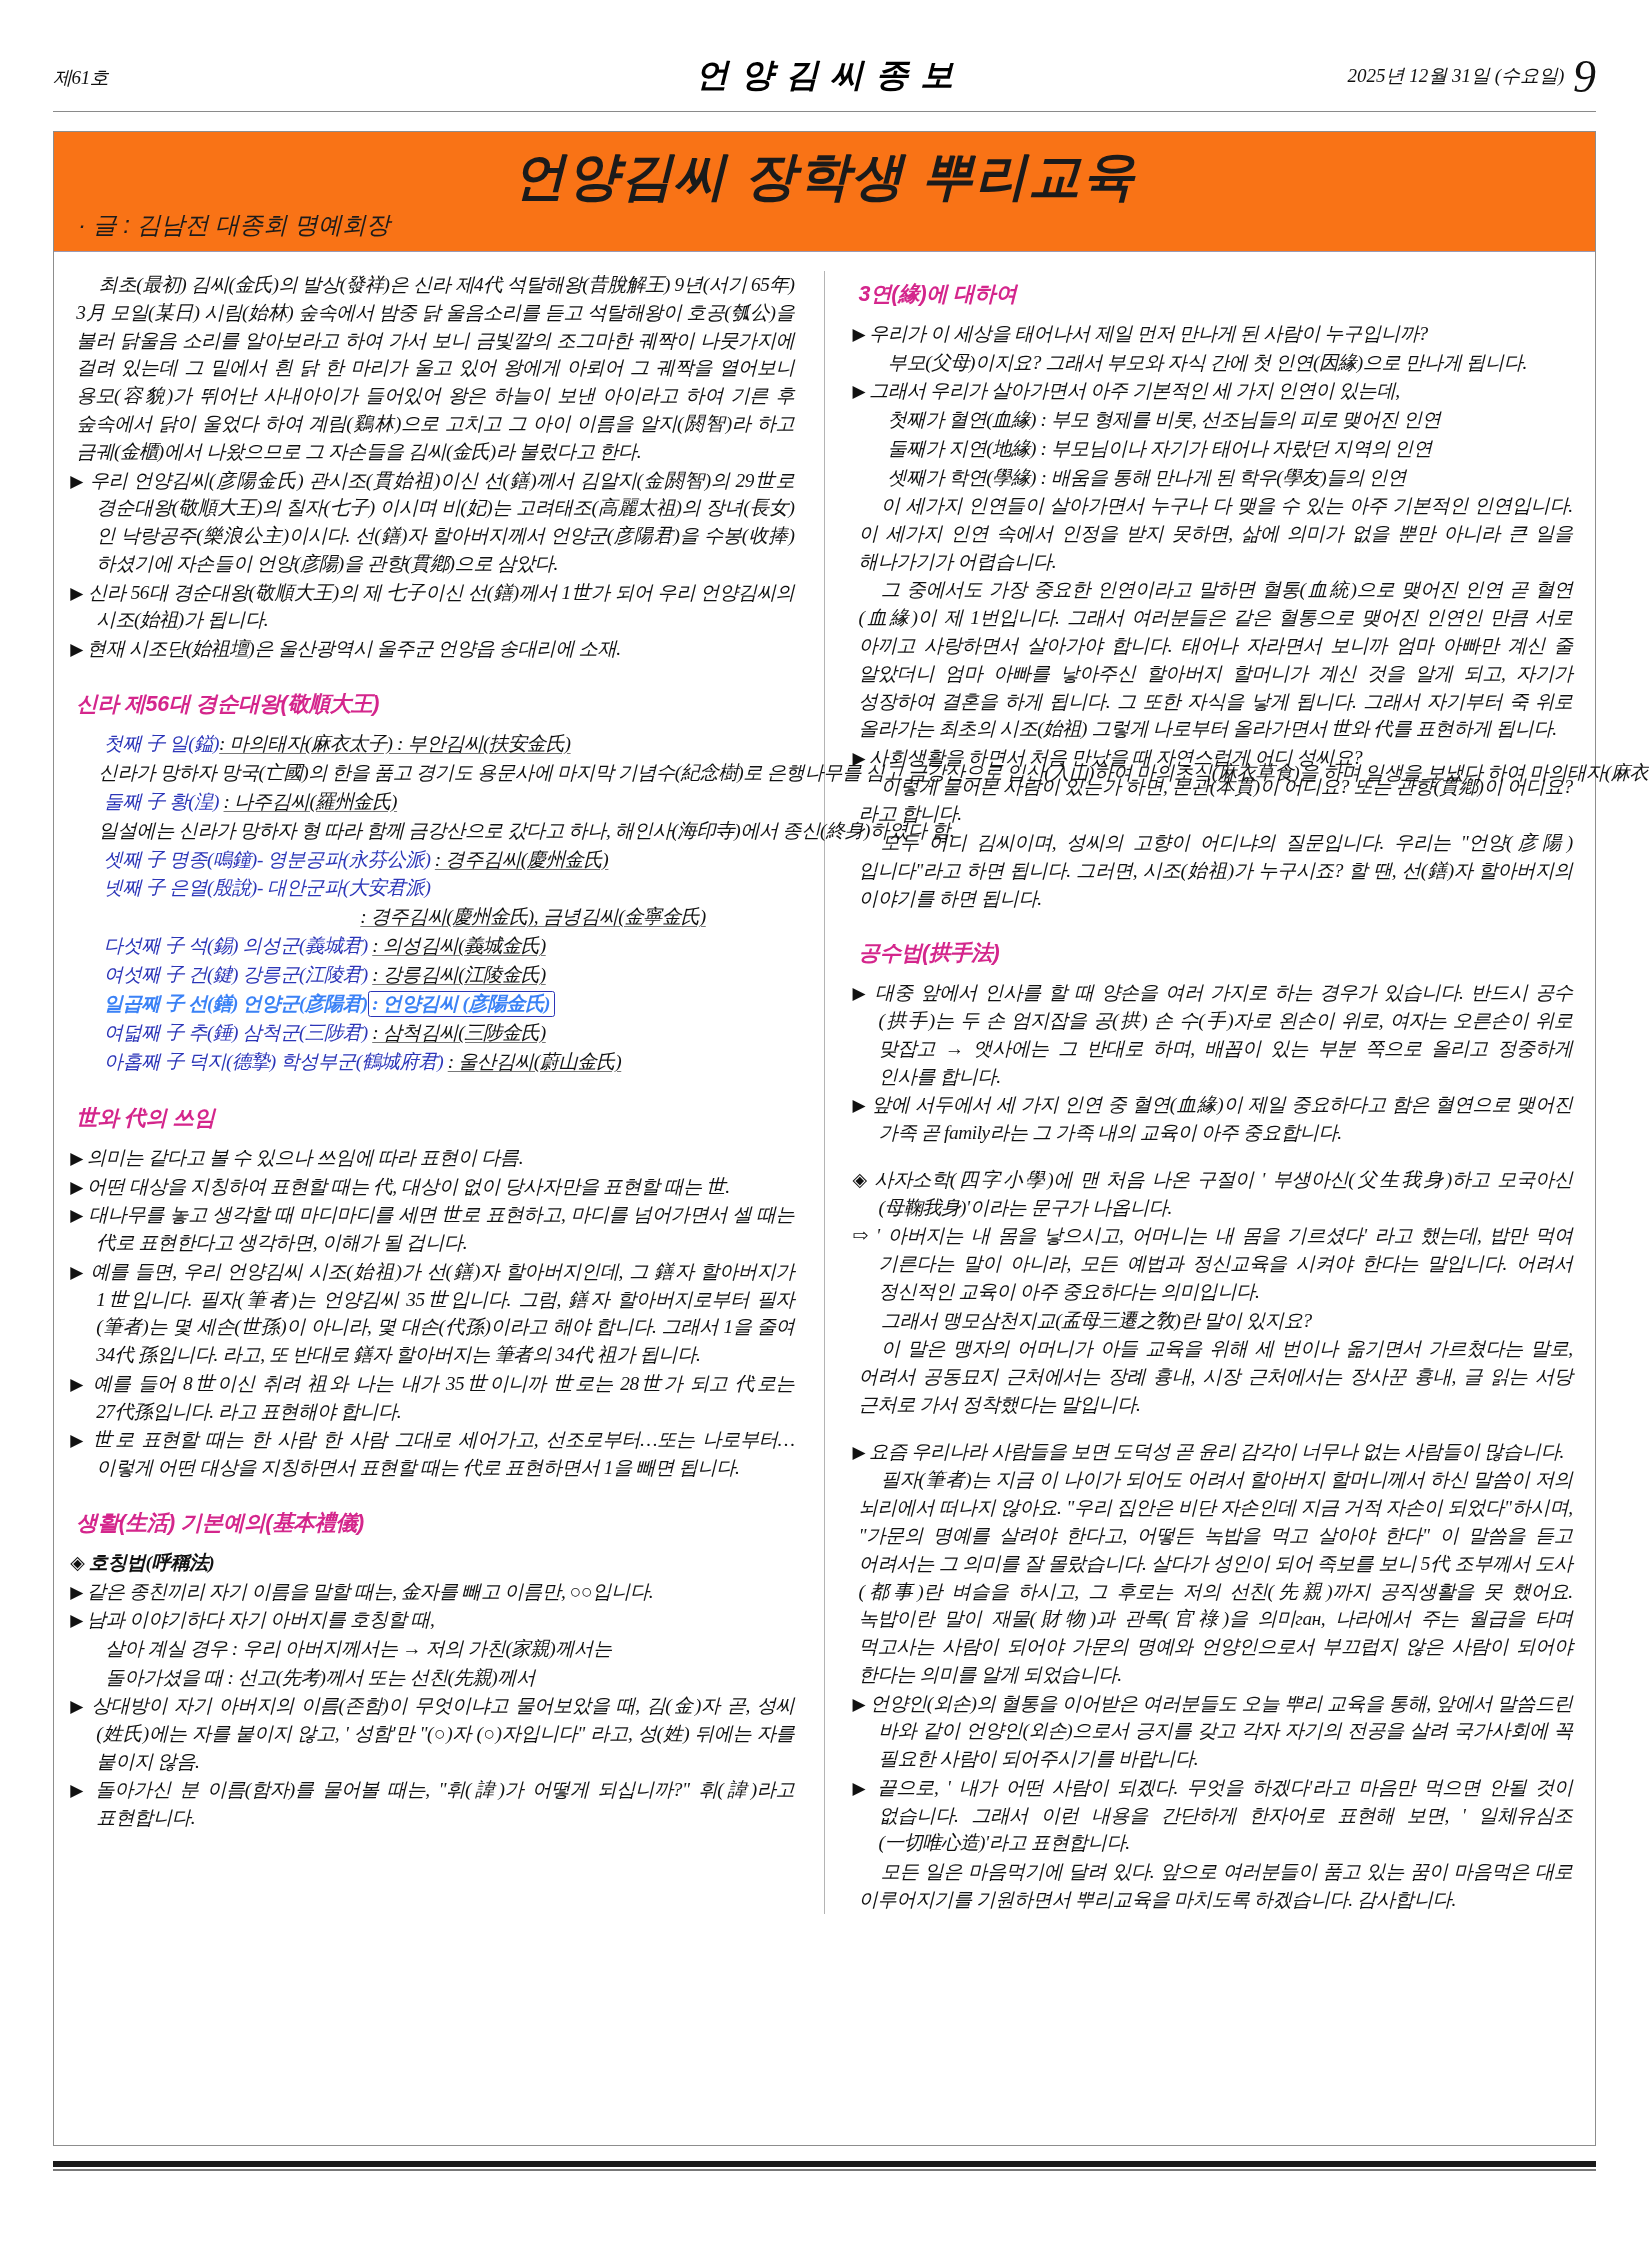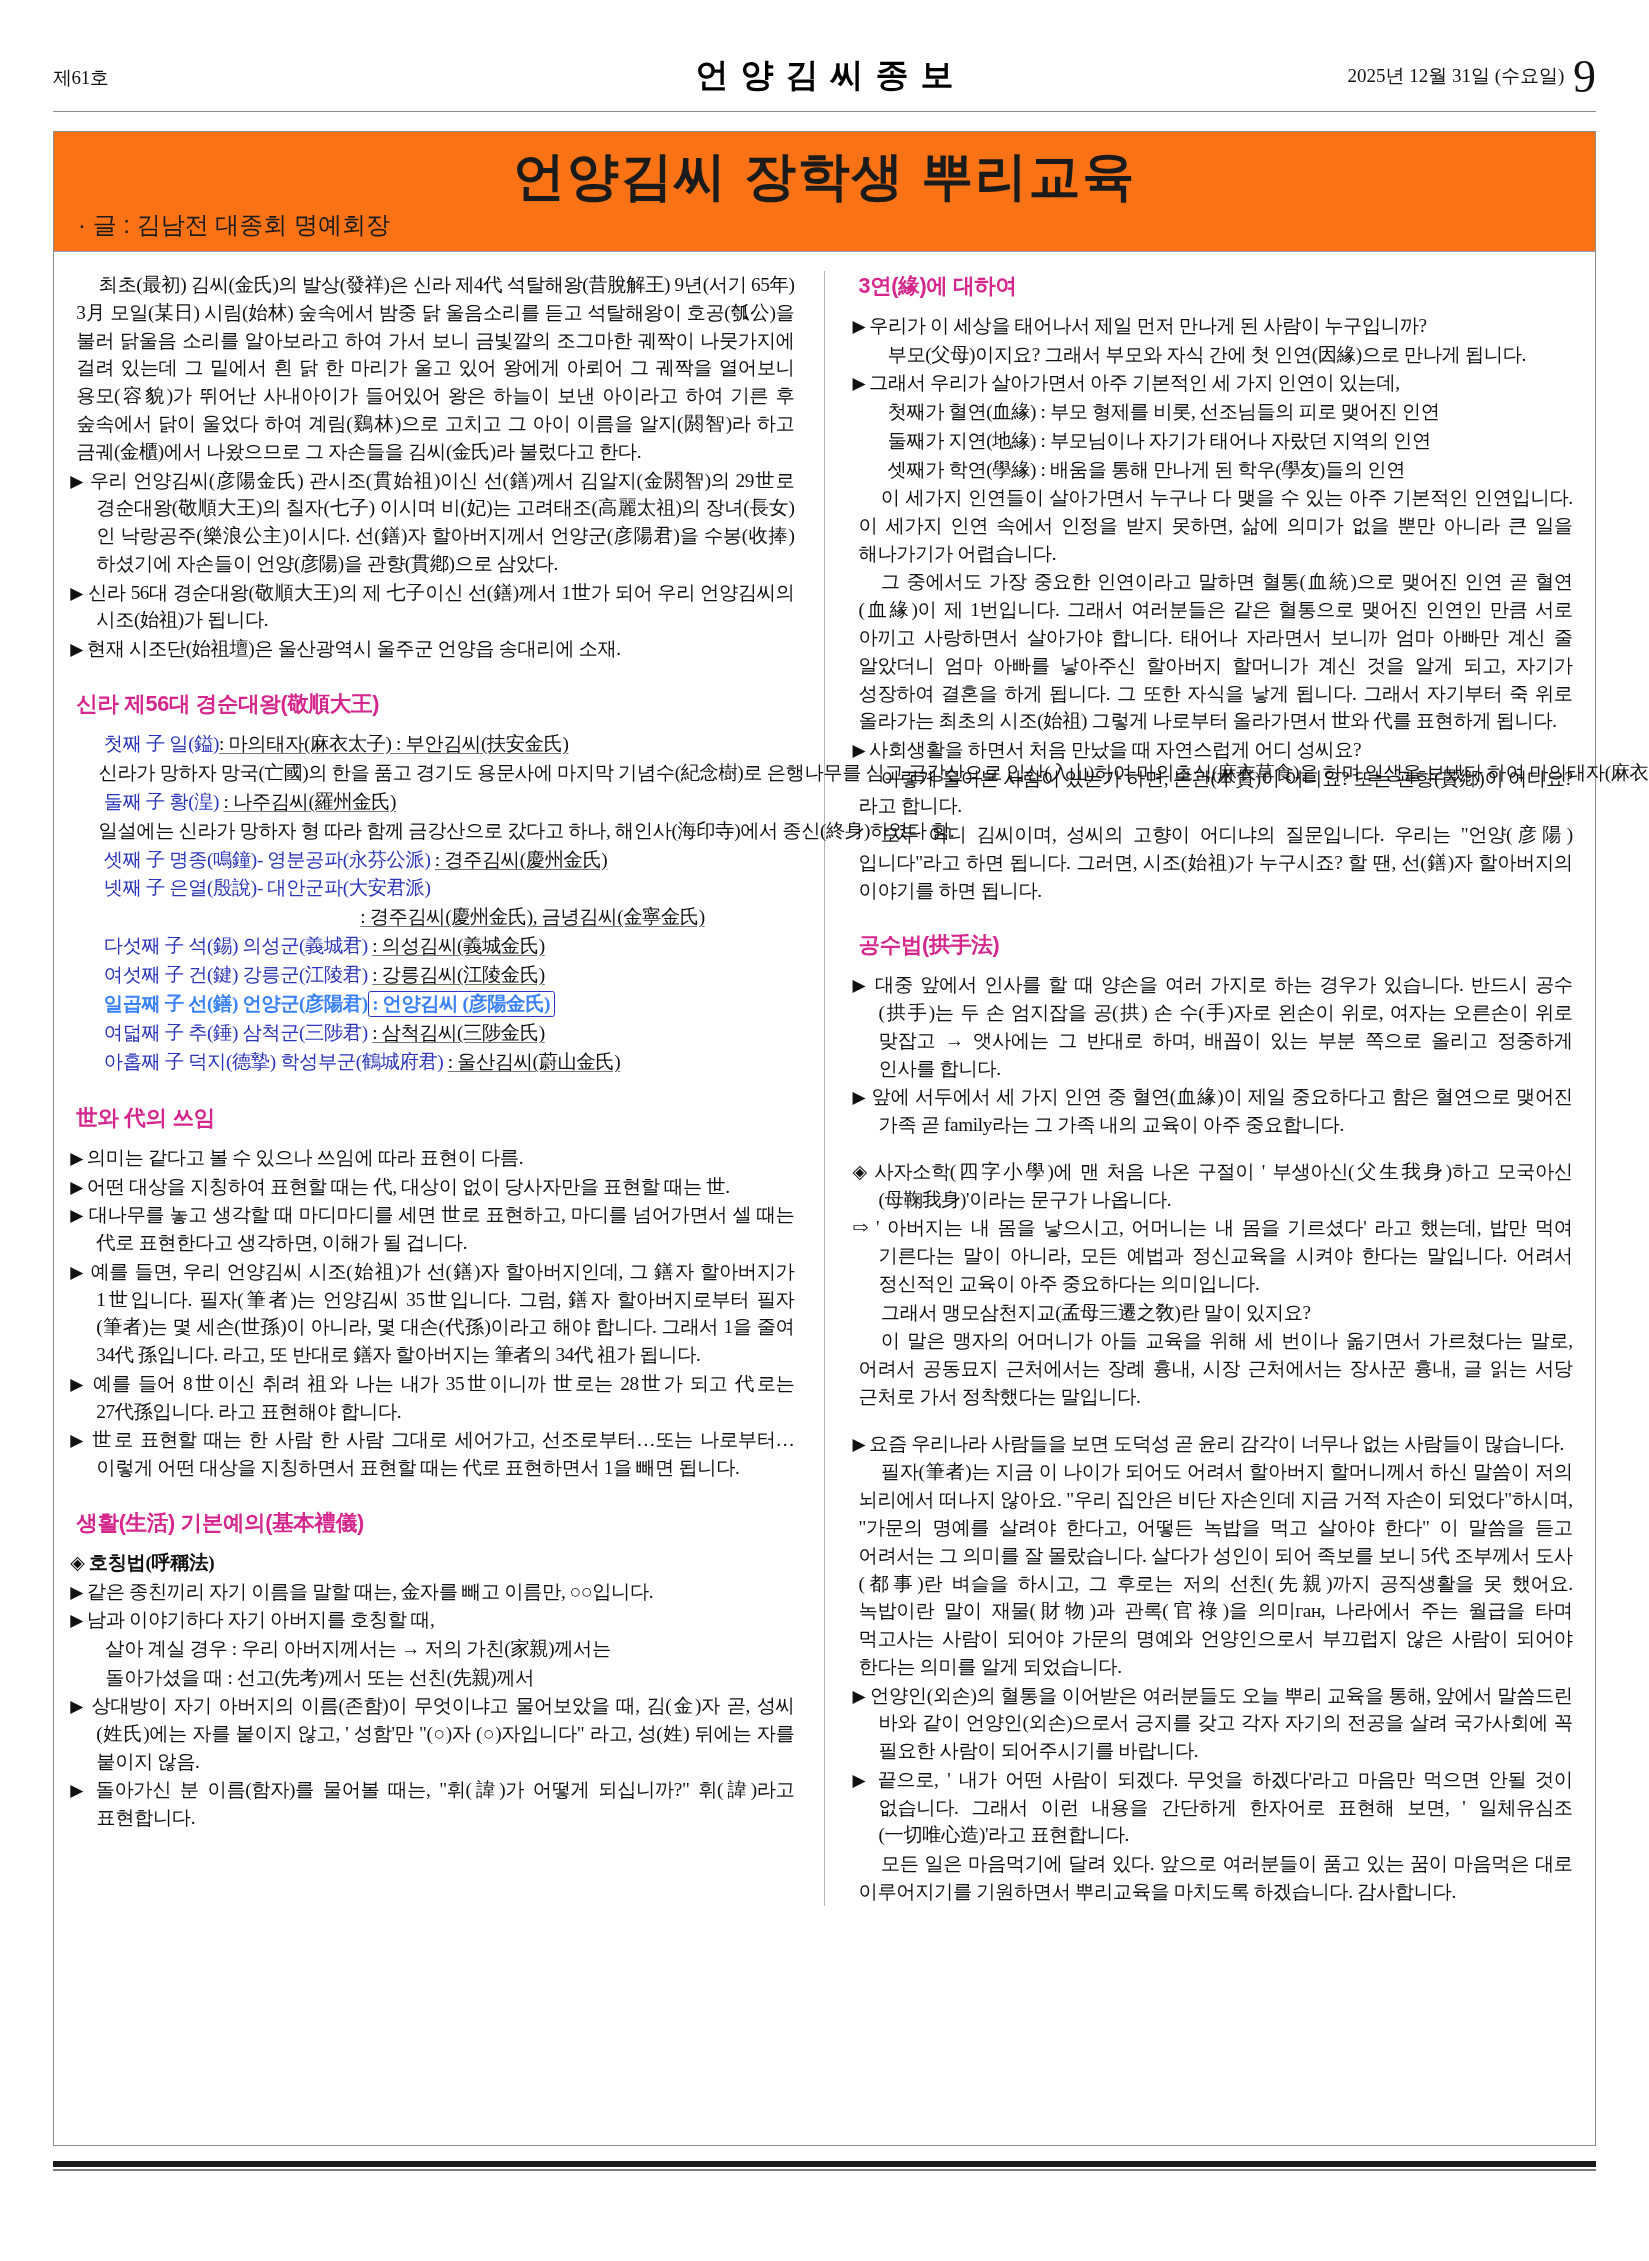--- a/index.html
+++ b/index.html
@@ -13,20 +13,21 @@
     font-family: "Liberation Serif", "DejaVu Serif", serif;
     color: #111111;
     position: relative;
   }
   .page {
     position: relative;
     width: 1649px;
     height: 2261px;
     box-sizing: border-box;
     padding: 0 53px;
+    font-style: italic;
   }
 
   
   .masthead {
     position: relative;
     height: 103px;
     display: flex;
     align-items: flex-end;
     justify-content: space-between;
     padding-bottom: 6.9px;
@@ -266,21 +267,21 @@
         <p class="para hang nojust"><span class="bullet-tri">▶&nbsp;</span><span>남과 이야기하다 자기 아버지를 호칭할 때,</span></p>
         <p class="para hang2 nojust">살아 계실 경우 : 우리 아버지께서는 → 저의 가친(家親)께서는</p>
         <p class="para hang2 nojust">돌아가셨을 때 : 선고(先考)께서 또는 선친(先親)께서</p>
         <p class="para hang"><span class="bullet-tri">▶&nbsp;</span><span>상대방이 자기 아버지의 이름(존함)이 무엇이냐고 물어보았을 때, 김(金)자 곧, 성씨(姓氏)에는 자를 붙이지 않고, ' 성함'만 "(○)자 (○)자입니다" 라고, 성(姓) 뒤에는 자를 붙이지 않음.</span></p>
         <p class="para hang"><span class="bullet-tri">▶&nbsp;</span><span>돌아가신 분 이름(함자)를 물어볼 때는, "휘(諱)가 어떻게 되십니까?" 휘(諱)라고 표현합니다.</span></p>
 
       </div>
 
       <div class="col col-right">
 
-        <div class="sec-head" style="margin-top:0;">3연(緣)에 대하여</div>
+        <div class="sec-head" style="margin-top:8px;">3연(緣)에 대하여</div>
 
         <p class="para hang nojust"><span class="bullet-tri">▶&nbsp;</span><span>우리가 이 세상을 태어나서 제일 먼저 만나게 된 사람이 누구입니까?</span></p>
         <p class="para hang2">부모(父母)이지요? 그래서 부모와 자식 간에 첫 인연(因緣)으로 만나게 됩니다.</p>
 
         <p class="para hang nojust"><span class="bullet-tri">▶&nbsp;</span><span>그래서 우리가 살아가면서 아주 기본적인 세 가지 인연이 있는데,</span></p>
         <p class="para hang2 nojust">첫째가 혈연(血緣) : 부모 형제를 비롯, 선조님들의 피로 맺어진 인연</p>
         <p class="para hang2 nojust">둘째가 지연(地緣) : 부모님이나 자기가 태어나 자랐던 지역의 인연</p>
         <p class="para hang2 nojust">셋째가 학연(學緣) : 배움을 통해 만나게 된 학우(學友)들의 인연</p>
 
         <p class="para indent">이 세가지 인연들이 살아가면서 누구나 다 맺을 수 있는 아주 기본적인 인연입니다. 이 세가지 인연 속에서 인정을 받지 못하면, 삶에 의미가 없을 뿐만 아니라 큰 일을 해나가기가 어렵습니다.</p>

